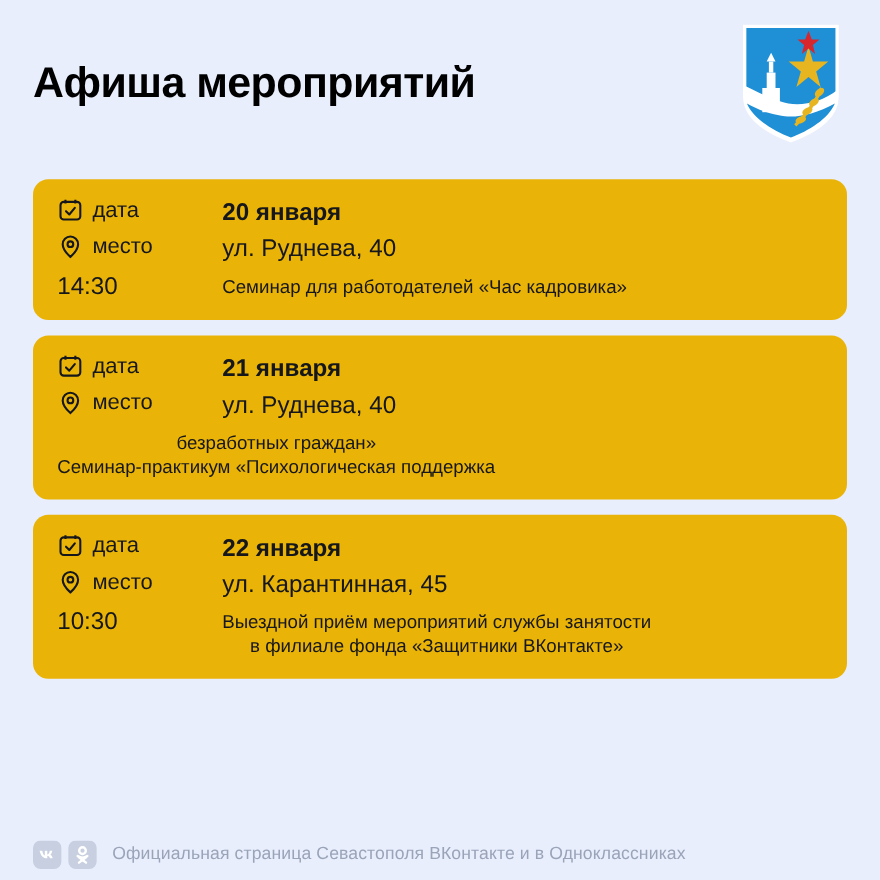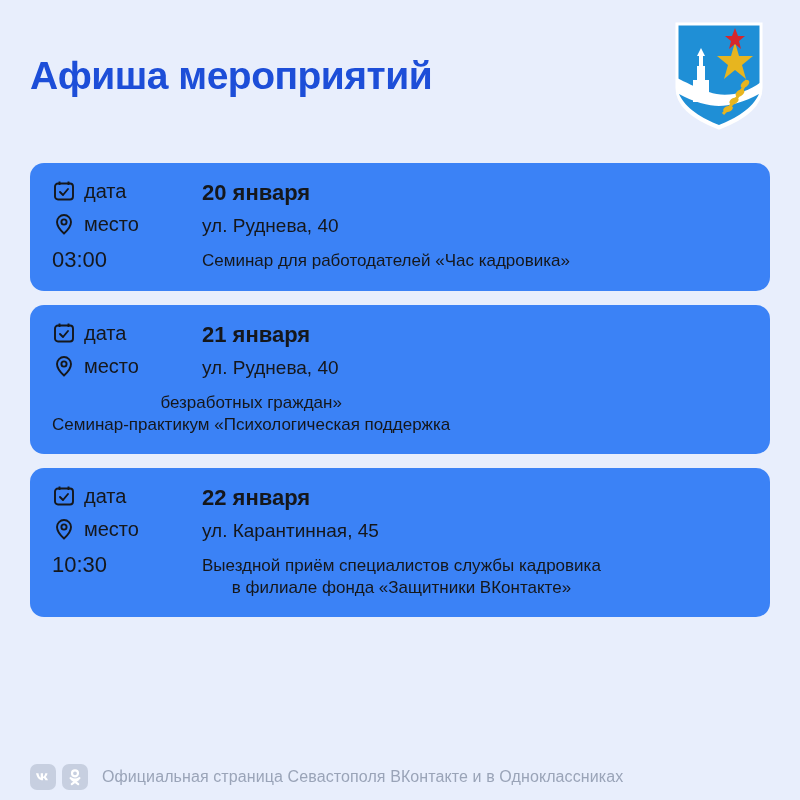--- a/index.html
+++ b/index.html
@@ -30,42 +30,42 @@
     width: 800px;
     height: 140px;
   }
   .title {
     position: absolute;
     left: 30px;
     top: 56px;
     font-size: 39px;
     font-weight: bold;
     letter-spacing: -0.5px;
-    color: #1d4ed8;
+    color: #000000;
     margin: 0;
     line-height: 1.05;
   }
   .emblem {
     position: absolute;
     right: 37px;
     top: 22px;
     width: 88px;
     height: 108px;
   }
   .emblem svg { display: block; }
 
   
   .cards {
     position: absolute;
     top: 163px;
     left: 30px;
     width: 740px;
   }
   .card {
-    background: #3b82f6;
+    background: #eab308;
     border-radius: 14px;
     margin-bottom: 14px;
     padding: 16px 22px 18px 22px;
     box-sizing: border-box;
     position: relative;
   }
   .row {
     display: flex;
     align-items: flex-start;
     margin-bottom: 6px;
@@ -94,21 +94,21 @@
     line-height: 24px;
   }
   .value-date {
     font-size: 22px;
     font-weight: bold;
     color: #15171b;
     line-height: 26px;
     padding-top: 1px;
   }
   .value-place {
-    font-size: 19px;
+    font-size: 22px;
     color: #15171b;
     line-height: 26px;
     padding-top: 1px;
   }
   .time-text {
     font-size: 22px;
     color: #15171b;
     line-height: 26px;
     letter-spacing: 0px;
   }
@@ -211,21 +211,21 @@
               <path d="M12 21.5s7-6.3 7-11.5a7 7 0 1 0-14 0c0 5.2 7 11.5 7 11.5z"></path>
               <circle cx="12" cy="10" r="2.6"></circle>
             </svg>
           </span>
           <span class="label-text">место</span>
         </div>
         <div class="value-place">ул. Руднева, 40</div>
       </div>
       <div class="row row-time">
         <div class="label-col">
-          <span class="time-text">03:00</span>
+          <span class="time-text">14:30</span>
         </div>
         <div class="desc">
           <span class="ln">Семинар для работодателей «Час кадровика»</span>
           <span class="ln"></span>
         </div>
       </div>
     </div>
 
     <div class="card">
       <div class="row">
@@ -287,21 +287,21 @@
           </span>
           <span class="label-text">место</span>
         </div>
         <div class="value-place">ул. Карантинная, 45</div>
       </div>
       <div class="row row-time">
         <div class="label-col">
           <span class="time-text">10:30</span>
         </div>
         <div class="desc">
-          <span class="ln">Выездной приём специалистов службы кадровика</span>
+          <span class="ln">Выездной приём мероприятий службы занятости</span>
           <span class="ln">в филиале фонда «Защитники ВКонтакте»</span>
         </div>
       </div>
     </div>
 
   </div>
 
   <div class="footer">
     <span class="soc">
       <svg width="26" height="26" viewBox="0 0 26 26">

